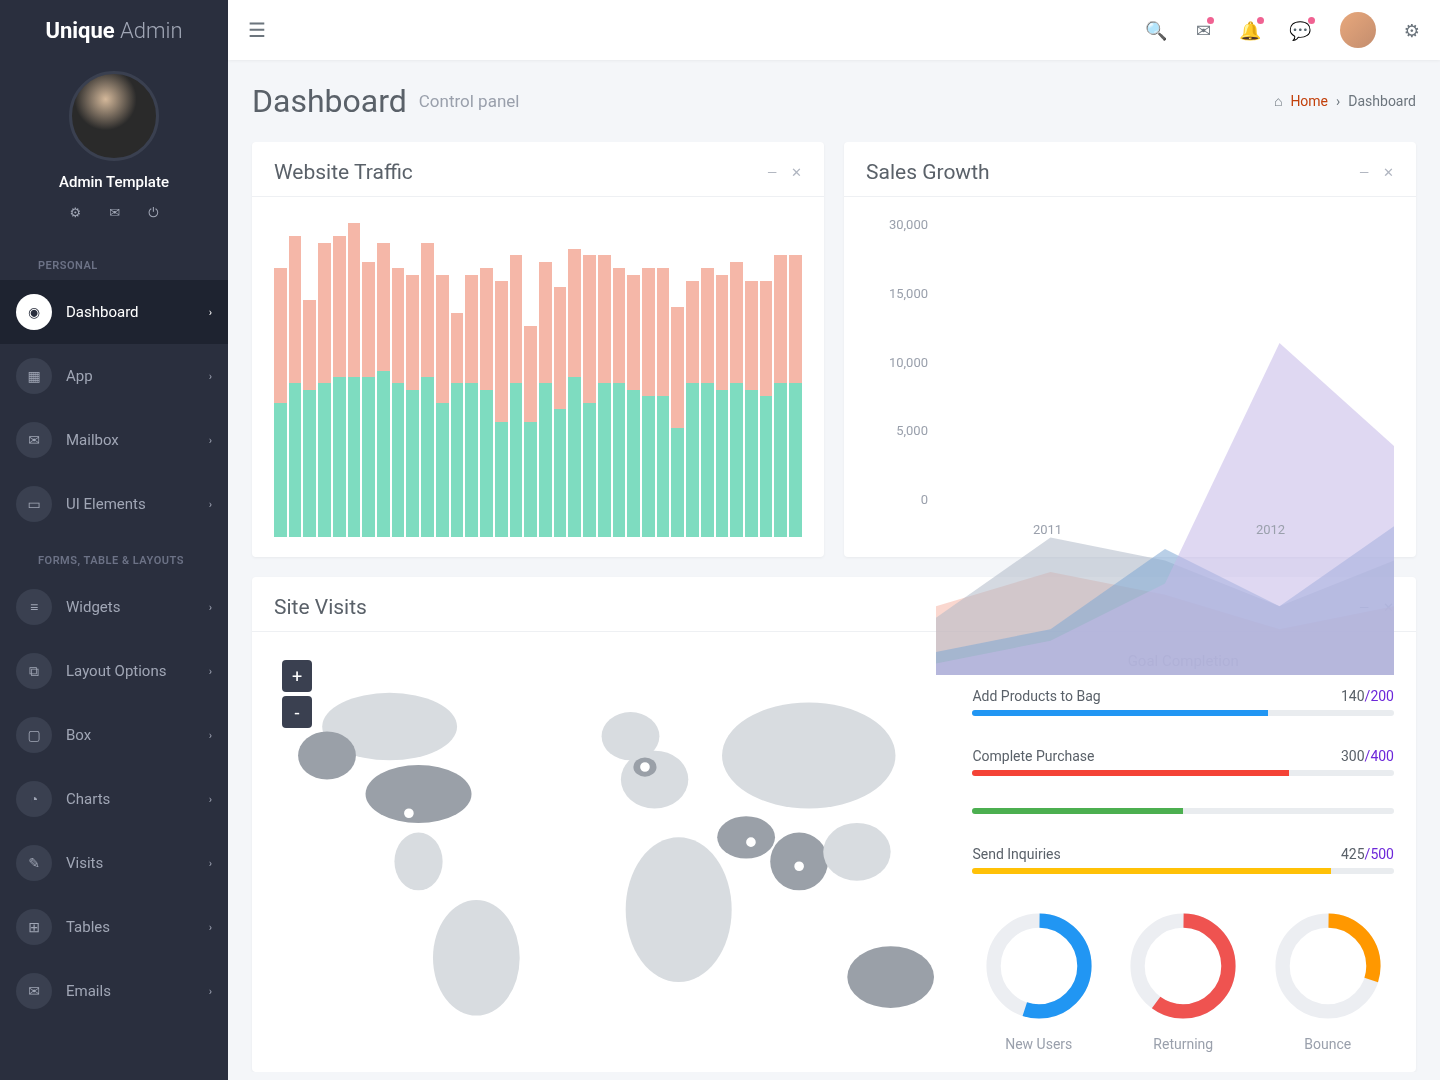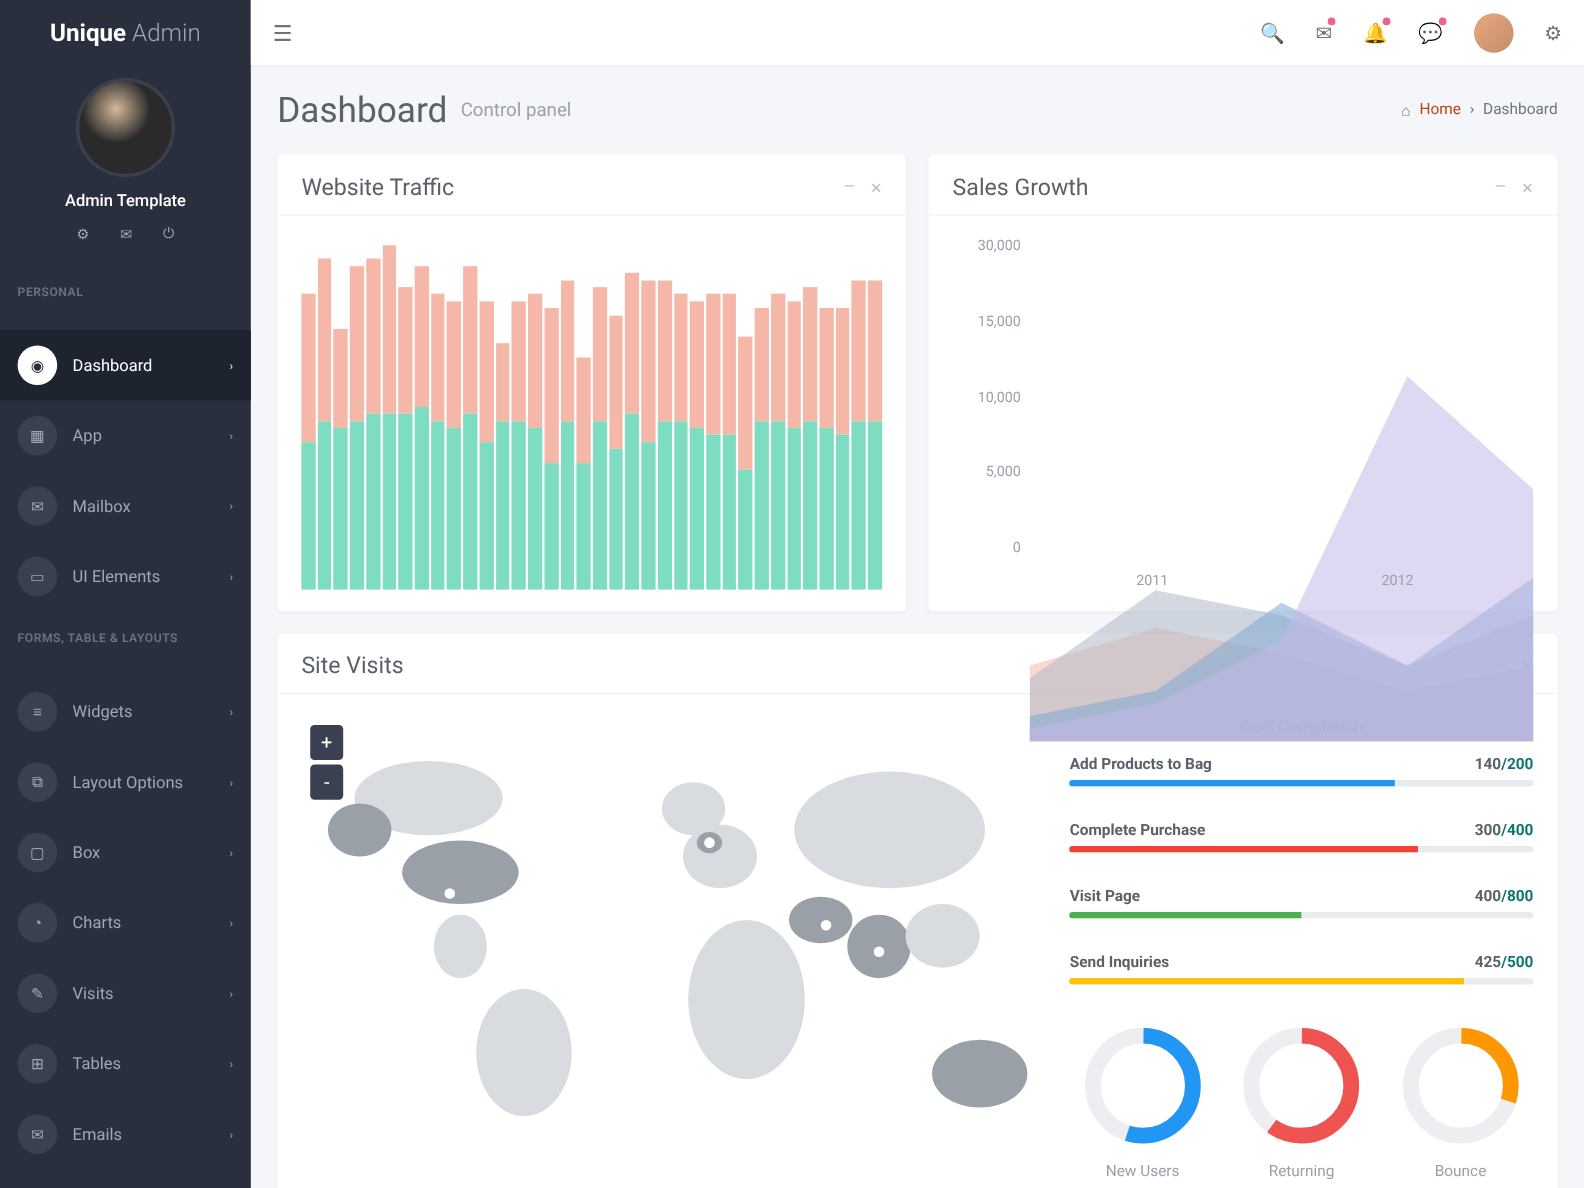--- a/index.html
+++ b/index.html
@@ -6,21 +6,21 @@
 body { font-family: -apple-system, BlinkMacSystemFont, 'Segoe UI', Roboto, sans-serif; background: #f4f6f9; color: #6c757d; width: 1440px; height: 1080px; overflow: hidden; display: flex; }
 .sidebar { width: 228px; background: #2a2f3e; color: #a0a6b5; display: flex; flex-direction: column; }
 .brand { padding: 18px 0; text-align: center; font-size: 22px; color: #fff; }
 .brand b { font-weight: 700; }
 .brand span { font-weight: 300; color: #a0a6b5; }
 .profile { text-align: center; padding: 10px 0 20px; }
 .avatar-circle { width: 90px; height: 90px; border-radius: 50%; margin: 0 auto 12px; border: 3px solid #3a4050; background: radial-gradient(circle at 40% 30%, #d4b89a 0%, #2a2a2a 40%); }
 .profile-name { color: #fff; font-size: 15px; font-weight: 500; }
 .profile-icons { display: flex; justify-content: center; gap: 28px; margin-top: 14px; font-size: 13px; }
 .profile-icons span { cursor: pointer; }
-.section-label { padding: 18px 16px 28px; font-size: 11px; font-weight: 600; letter-spacing: 0.5px; color: #6c7286; }
+.section-label { padding: 18px 16px 8px; font-size: 11px; font-weight: 600; letter-spacing: 0.5px; color: #6c7286; margin-left: 22px; }
 .nav { list-style: none; }
 .nav-item { display: flex; align-items: center; padding: 14px 16px; cursor: pointer; font-size: 15px; position: relative; }
 .nav-item.active { background: #1e2330; color: #fff; }
 .nav-item .icon-box { width: 36px; height: 36px; border-radius: 50%; display: flex; align-items: center; justify-content: center; margin-right: 14px; font-size: 14px; }
 .nav-item.active .icon-box { background: #fff; color: #2a2f3e; }
 .nav-item:not(.active) .icon-box { background: #3a4050; color: #a0a6b5; }
 .nav-item .chevron { position: absolute; right: 16px; font-size: 11px; }
 .main { flex: 1; display: flex; flex-direction: column; }
 .topbar { height: 60px; background: #fff; display: flex; align-items: center; padding: 0 20px; box-shadow: 0 1px 3px rgba(0,0,0,0.05); }
 .hamburger { font-size: 20px; cursor: pointer; color: #6c757d; }
@@ -48,23 +48,23 @@
 .y-axis { position: absolute; left: 0; top: 0; bottom: 30px; width: 70px; display: flex; flex-direction: column; justify-content: space-between; text-align: right; font-size: 13px; color: #9aa0ac; padding-right: 8px; }
 .area-svg { position: absolute; left: 70px; right: 0; top: 0; bottom: 30px; }
 .x-axis { position: absolute; left: 70px; right: 12px; bottom: 0; display: flex; justify-content: space-around; font-size: 13px; color: #9aa0ac; }
 .site-visits-body { display: flex; gap: 24px; padding: 20px 22px; }
 .map-area { flex: 1.6; position: relative; }
 .zoom-btns { position: absolute; top: 8px; left: 8px; display: flex; flex-direction: column; gap: 4px; z-index: 5; }
 .zoom-btn { width: 30px; height: 32px; background: #3a4050; color: #fff; border-radius: 4px; display: flex; align-items: center; justify-content: center; font-size: 18px; cursor: pointer; }
 .world-svg { width: 100%; height: 390px; }
 .goals { flex: 1; }
 .goal-title { text-align: center; font-size: 15px; color: #6c757d; margin-bottom: 18px; }
-.goal-item { margin-bottom: 32px; font-weight: bold; }
+.goal-item { margin-bottom: 32px; }
 .goal-row { display: flex; justify-content: space-between; font-size: 14px; color: #5a6169; margin-bottom: 6px; }
-.goal-row .total { color: #0f766e; }
+.goal-row .total { color: #6d28d9; }
 .progress { height: 6px; background: #e9ecef; border-radius: 3px; overflow: hidden; }
 .progress-bar { height: 100%; }
 .donuts { display: flex; gap: 12px; margin-top: 20px; }
 .donut-wrap { flex: 1; text-align: center; }
 .donut-svg { width: 120px; height: 120px; }
 .donut-label { font-size: 14px; color: #9aa0ac; margin-top: 6px; }
 </style>
 </head>
 <body>
 
@@ -420,24 +420,20 @@
               <div class="goal-item">
                 <div class="goal-row">
                   <span>Complete Purchase</span>
                   <span>300<span class="total">/400</span></span>
                 </div>
                 <div class="progress">
                   <div class="progress-bar" style="width: 75%; background: rgb(244, 67, 54);"></div>
                 </div>
               </div>
               <div class="goal-item">
-                <div class="goal-row">
-                  <span>Visit Page</span>
-                  <span>400<span class="total">/800</span></span>
-                </div>
                 <div class="progress">
                   <div class="progress-bar" style="width: 50%; background: rgb(76, 175, 80);"></div>
                 </div>
               </div>
               <div class="goal-item">
                 <div class="goal-row">
                   <span>Send Inquiries</span>
                   <span>425<span class="total">/500</span></span>
                 </div>
                 <div class="progress">

